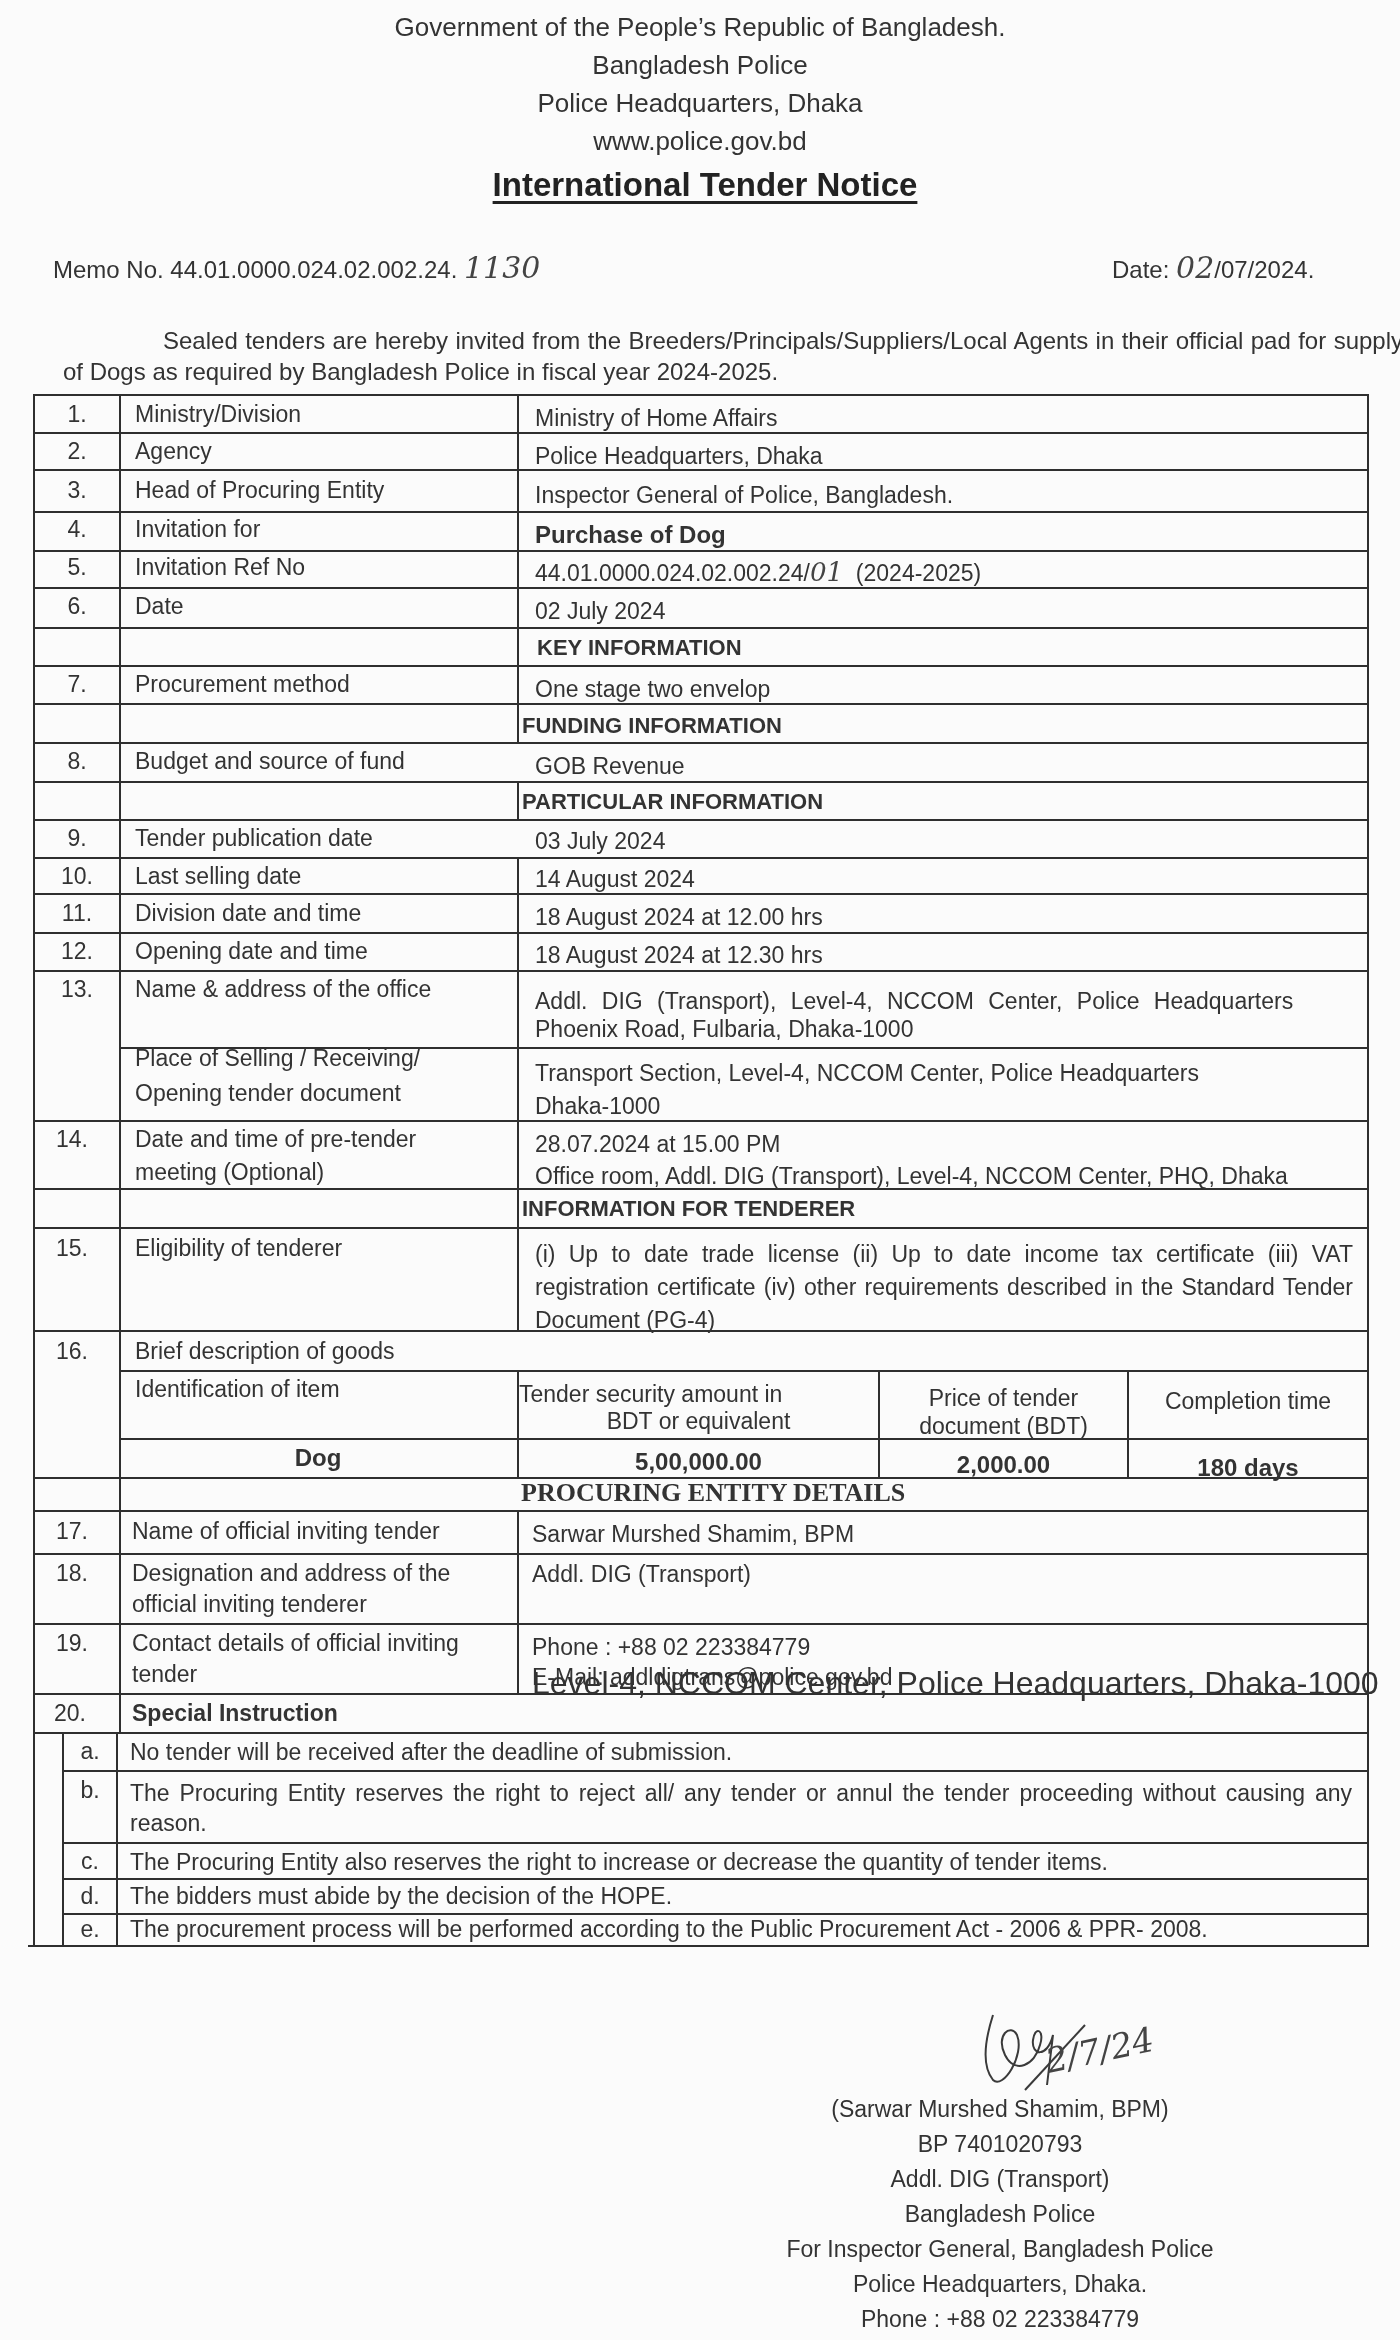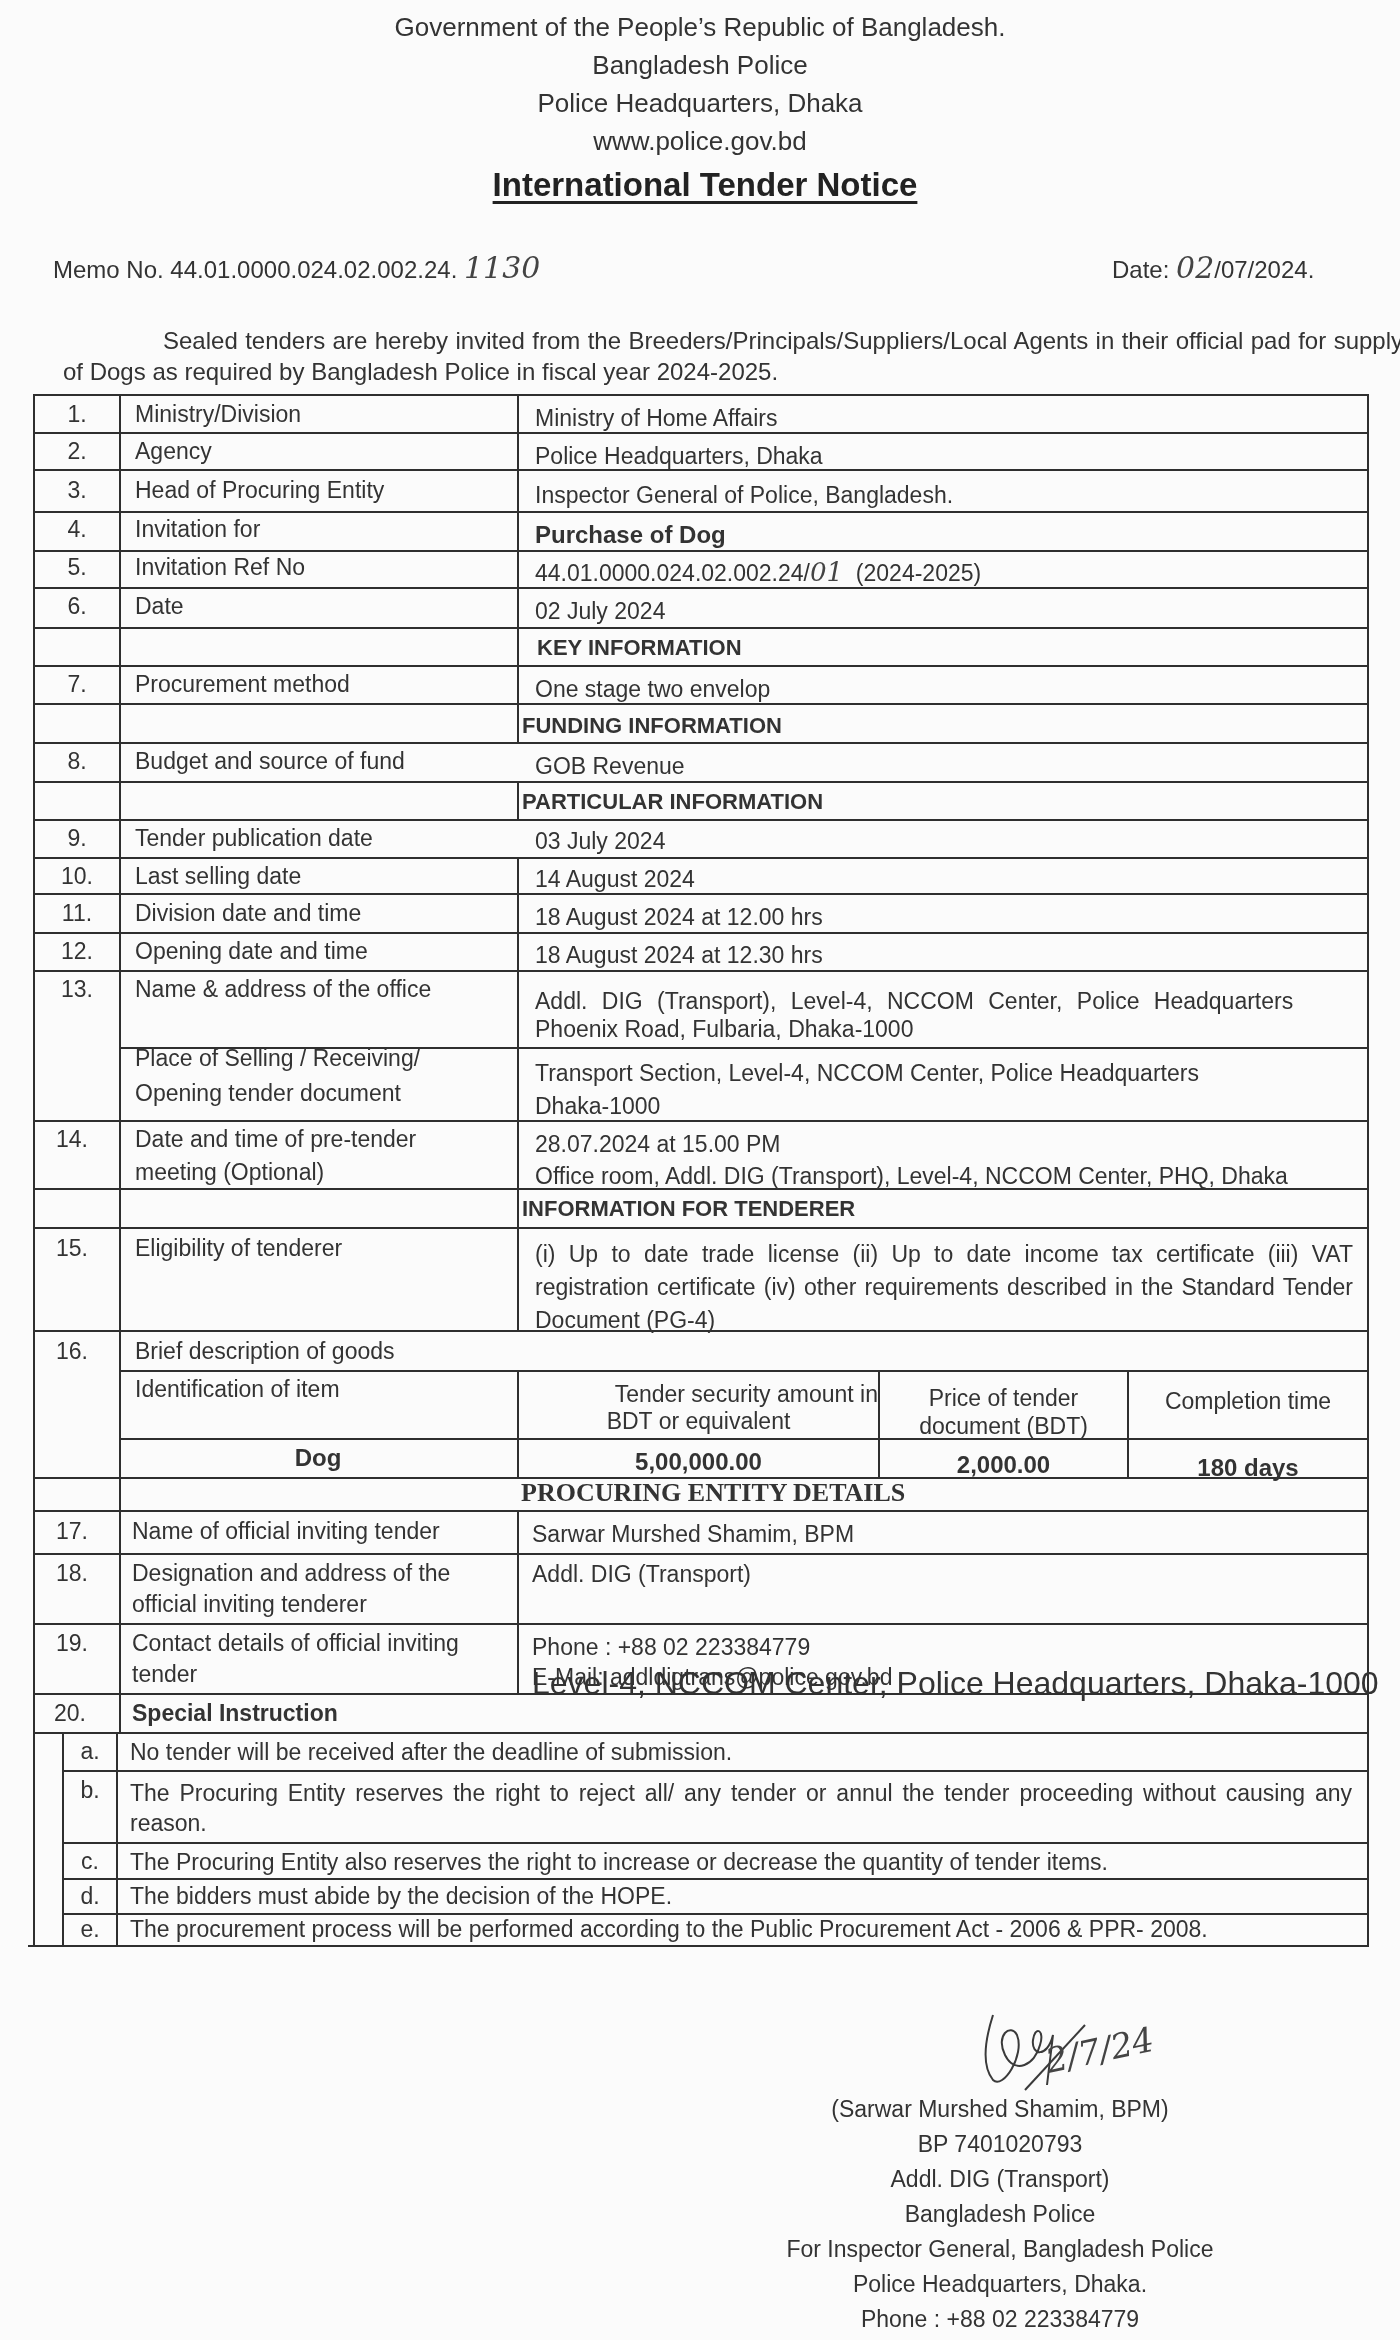--- a/index.html
+++ b/index.html
@@ -178,21 +178,21 @@
   <div class="cell sec" style="left:517px;width:850px;top:1193px;padding-left:5px">INFORMATION FOR TENDERER</div>
 
   <div class="cell num" style="left:30px;top:1232px">15.</div>
   <div class="cell" style="left:135px;top:1232px">Eligibility of tenderer</div>
   <div class="cell just" style="left:535px;top:1238px;width:818px;line-height:33px">(i) Up to date trade license (ii) Up to date income tax certificate (iii) VAT registration certificate  (iv) other requirements described in the Standard Tender Document (PG-4)</div>
 
   <div class="cell num" style="left:30px;top:1335px">16.</div>
   <div class="cell" style="left:135px;top:1335px">Brief description of goods</div>
 
   <div class="cell" style="left:135px;top:1373px">Identification of  item</div>
-  <div class="cell" style="left:519px;width:359px;text-align:right;top:1378px">Tender security amount in</div>
+  <div class="cell" style="left:519px;width:359px;text-align:left;top:1378px">Tender security amount in</div>
   <div class="cell" style="left:519px;width:359px;text-align:center;top:1405px">BDT or equivalent</div>
   <div class="cell" style="left:880px;width:247px;text-align:center;top:1382px">Price of tender</div>
   <div class="cell" style="left:880px;width:247px;text-align:center;top:1410px">document (BDT)</div>
   <div class="cell" style="left:1129px;width:238px;text-align:center;top:1385px">Completion time</div>
 
   <div class="cell bold" style="left:119px;width:398px;text-align:center;top:1442px;font-size:24px">Dog</div>
   <div class="cell bold" style="left:519px;width:359px;text-align:center;top:1446px;font-size:24px">5,00,000.00</div>
   <div class="cell bold" style="left:880px;width:247px;text-align:center;top:1449px;font-size:24px">2,000.00</div>
   <div class="cell bold" style="left:1129px;width:238px;text-align:center;top:1452px;font-size:24px">180 days</div>
 

